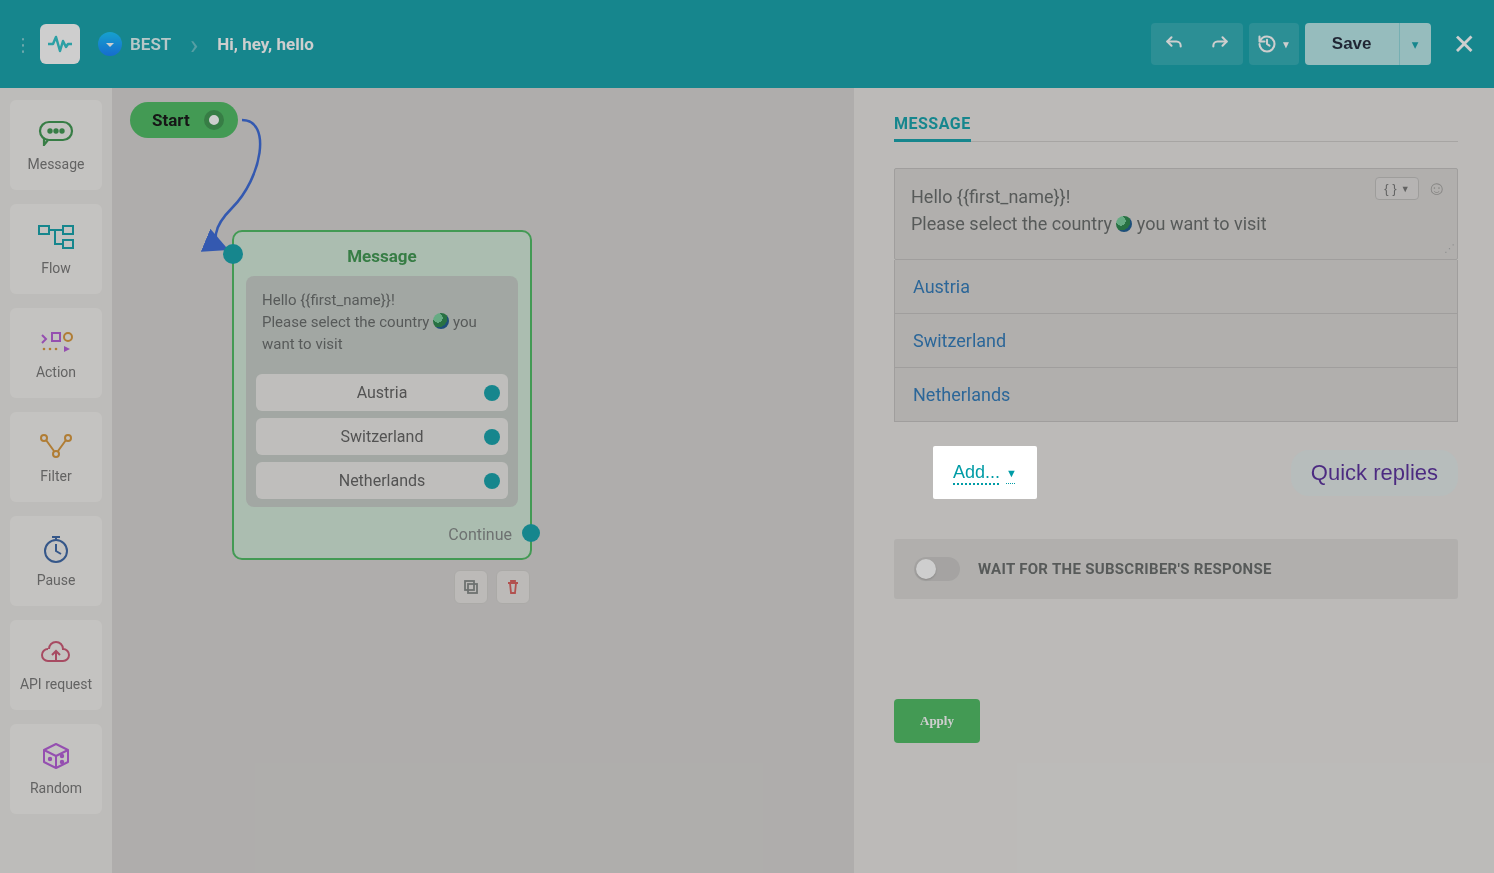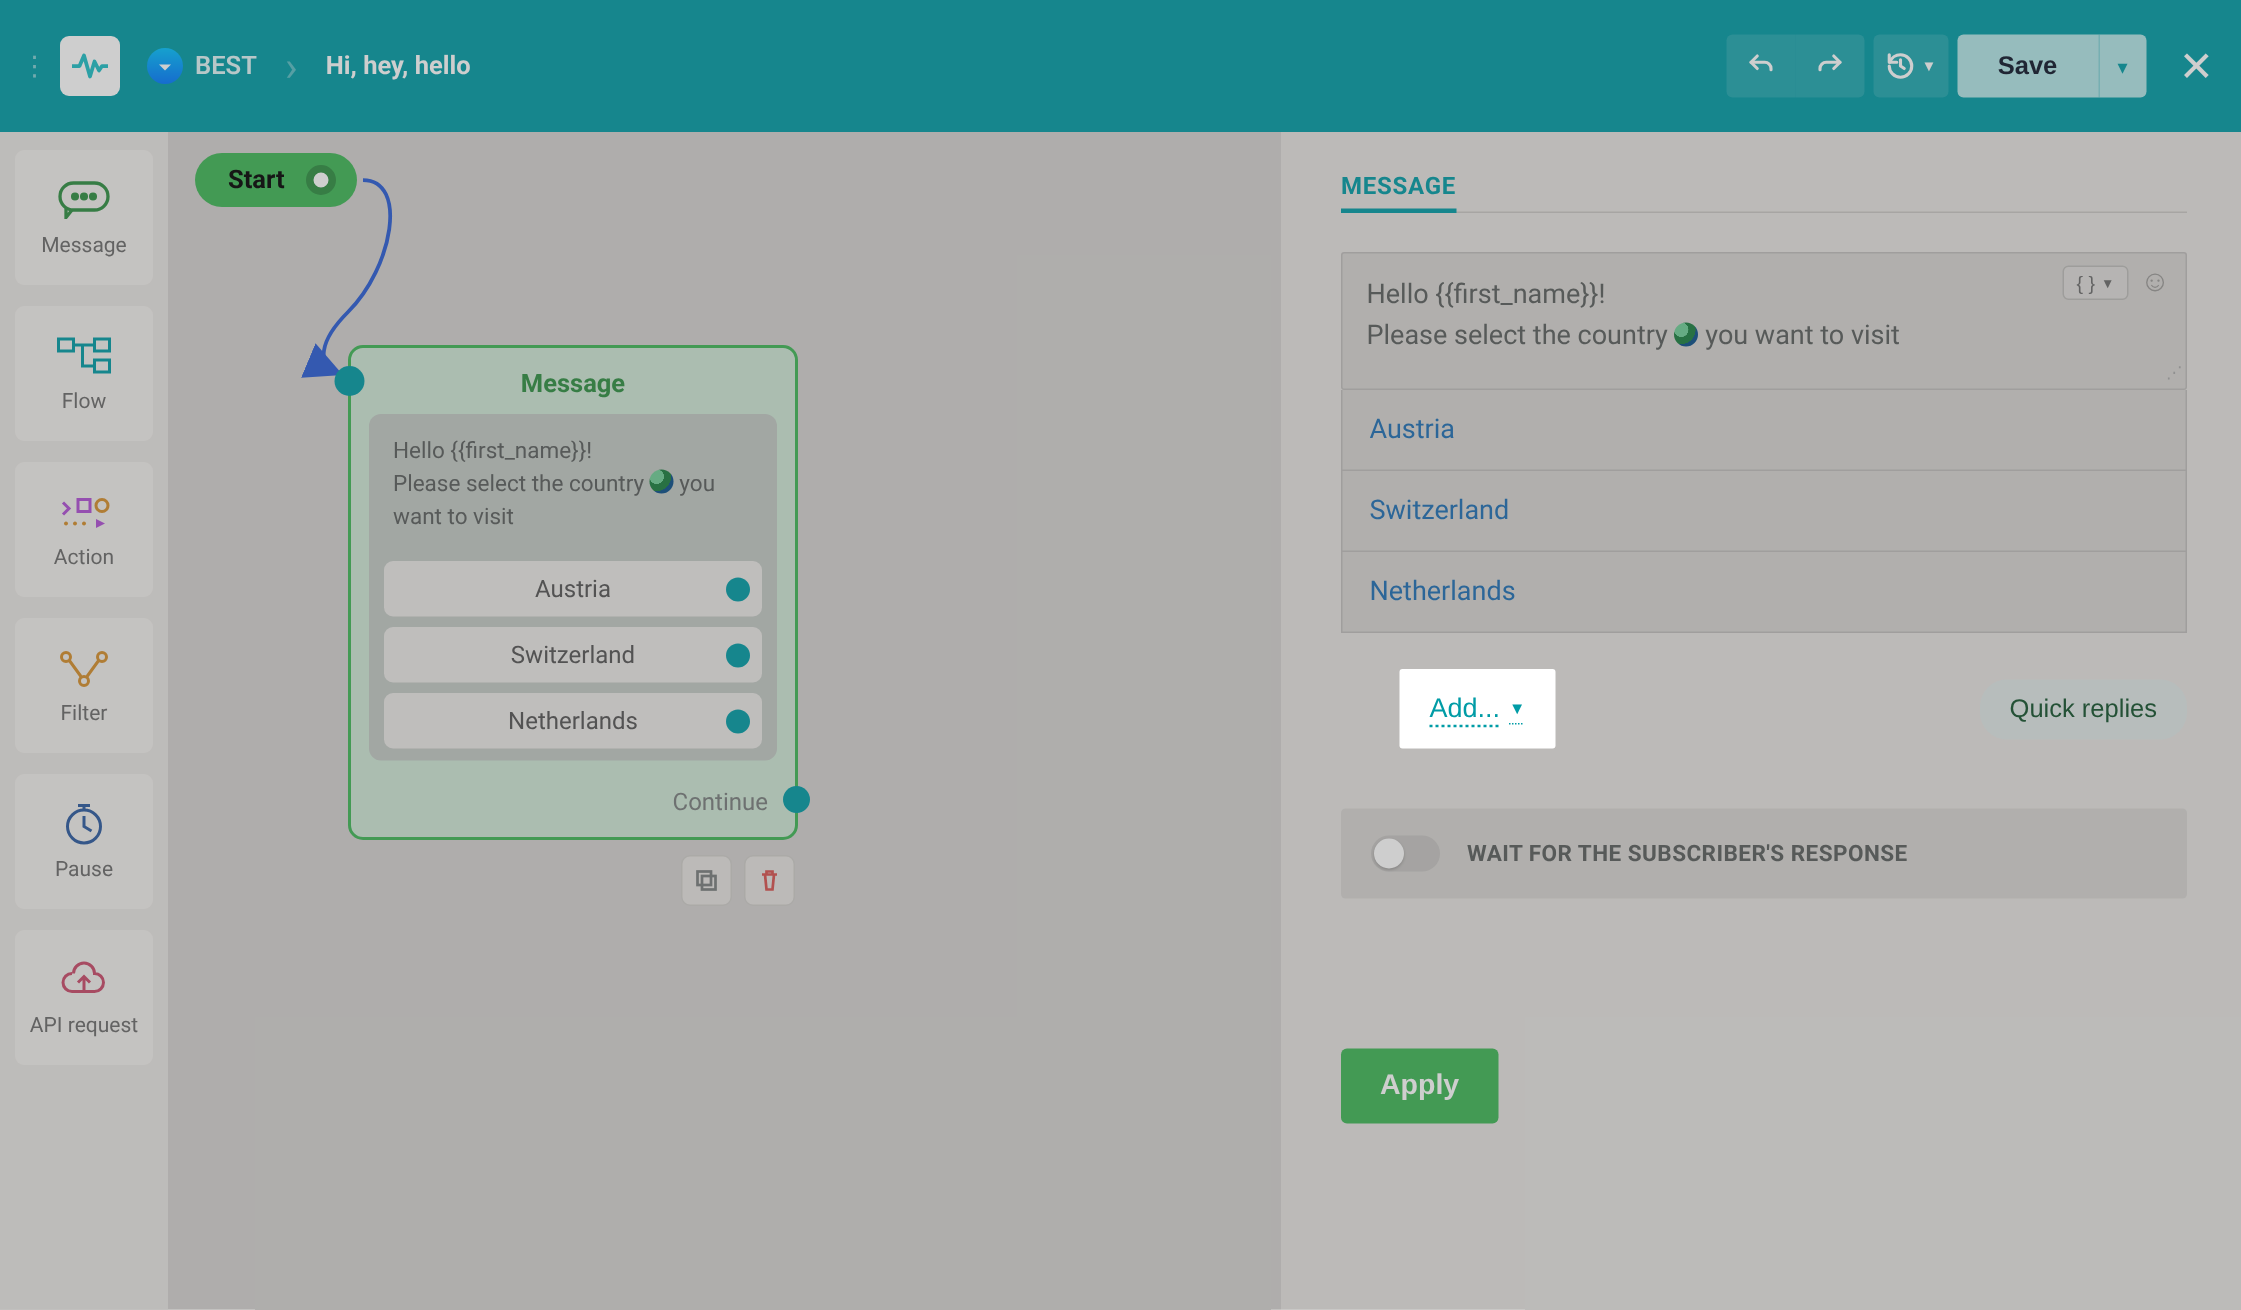--- a/index.html
+++ b/index.html
@@ -327,32 +327,32 @@
 }
 .actions-row{display:flex;justify-content:space-between;align-items:center;margin-top:24px;margin-left:39px;}
 .add-btn {
   background:#fff;border:none;padding:16px 20px;border-radius:2px;
   color:#009ca6;font-size:18px;cursor:pointer;display:flex;align-items:center;gap:6px;
   text-decoration: underline dotted #009ca6;
   text-underline-offset: 6px;
 }
 .qr-btn {
   background:#dfe8e7;border:none;border-radius:18px;padding:10px 20px;
-  color:#14532d;font-size:17px;cursor:pointer;
+  color:#4c1d95;font-size:22px;cursor:pointer;
 }
 .wait-box{
   background:#d7d5d2;border-radius:3px;margin-top:40px;padding:18px 20px;
   display:flex;align-items:center;gap:18px;
 }
 .toggle{width:46px;height:24px;background:#c6c4c2;border-radius:12px;position:relative;cursor:pointer;}
 .toggle::after{content:"";position:absolute;left:2px;top:2px;width:20px;height:20px;border-radius:50%;background:#fff;box-shadow:0 1px 2px rgba(0,0,0,.2);}
 .wait-label{color:#5b5f5e;font-weight:700;letter-spacing:.3px;font-size:15px;}
 .apply-btn{
   margin-top:100px;background:#3fb757;color:#fff;border:none;border-radius:4px;
-  padding:14px 26px;font-size:19px;font-weight:600;cursor:pointer;
+  padding:14px 26px;font-size:13px;font-weight:600;cursor:pointer;font-family:Liberation Serif, serif;
 }
 
 
 .dim {
   position:absolute;inset:0;background:rgba(80,80,80,0.28);pointer-events:none;
 }
 .no-dim{position:relative;z-index:5;}
 </style>
 </head>
 <body>
@@ -457,20 +457,32 @@
     <div class="sb-label">Pause</div>
   </div>
   <div class="sb-item">
     <div class="sb-icon">
       <svg width="36" height="28" viewBox="0 0 36 28" fill="none" stroke="#c94a6a" stroke-width="2">
           <path d="M11 10a7 7 0 0114 0 6 6 0 010 12H10a6 6 0 010-12"></path>
           <path d="M18 22V12m-4 4l4-4 4 4"></path>
         </svg>
     </div>
     <div class="sb-label">API request</div>
+  </div>
+  <div class="sb-item">
+    <div class="sb-icon">
+      <svg width="32" height="30" viewBox="0 0 32 30" fill="none" stroke="#b050d6" stroke-width="2" stroke-linejoin="round">
+          <polygon points="16,2 28,8 28,20 16,26 4,20 4,8"></polygon>
+          <path d="M4 8l12 6 12-6M16 14v12"></path>
+          <circle cx="10" cy="17" r="1.2" fill="#b050d6"></circle>
+          <circle cx="22" cy="14" r="1.2" fill="#b050d6"></circle>
+          <circle cx="22" cy="20" r="1.2" fill="#b050d6"></circle>
+        </svg>
+    </div>
+    <div class="sb-label">Random</div>
   </div>
 </div>
 
 <div class="canvas">
   <svg class="edge">
     <defs>
         <marker id="arr" markerWidth="10" markerHeight="10" refX="8" refY="5" orient="auto">
           <polygon points="0,0 10,5 0,10" fill="#2a5dd6"></polygon>
         </marker>
       </defs>

